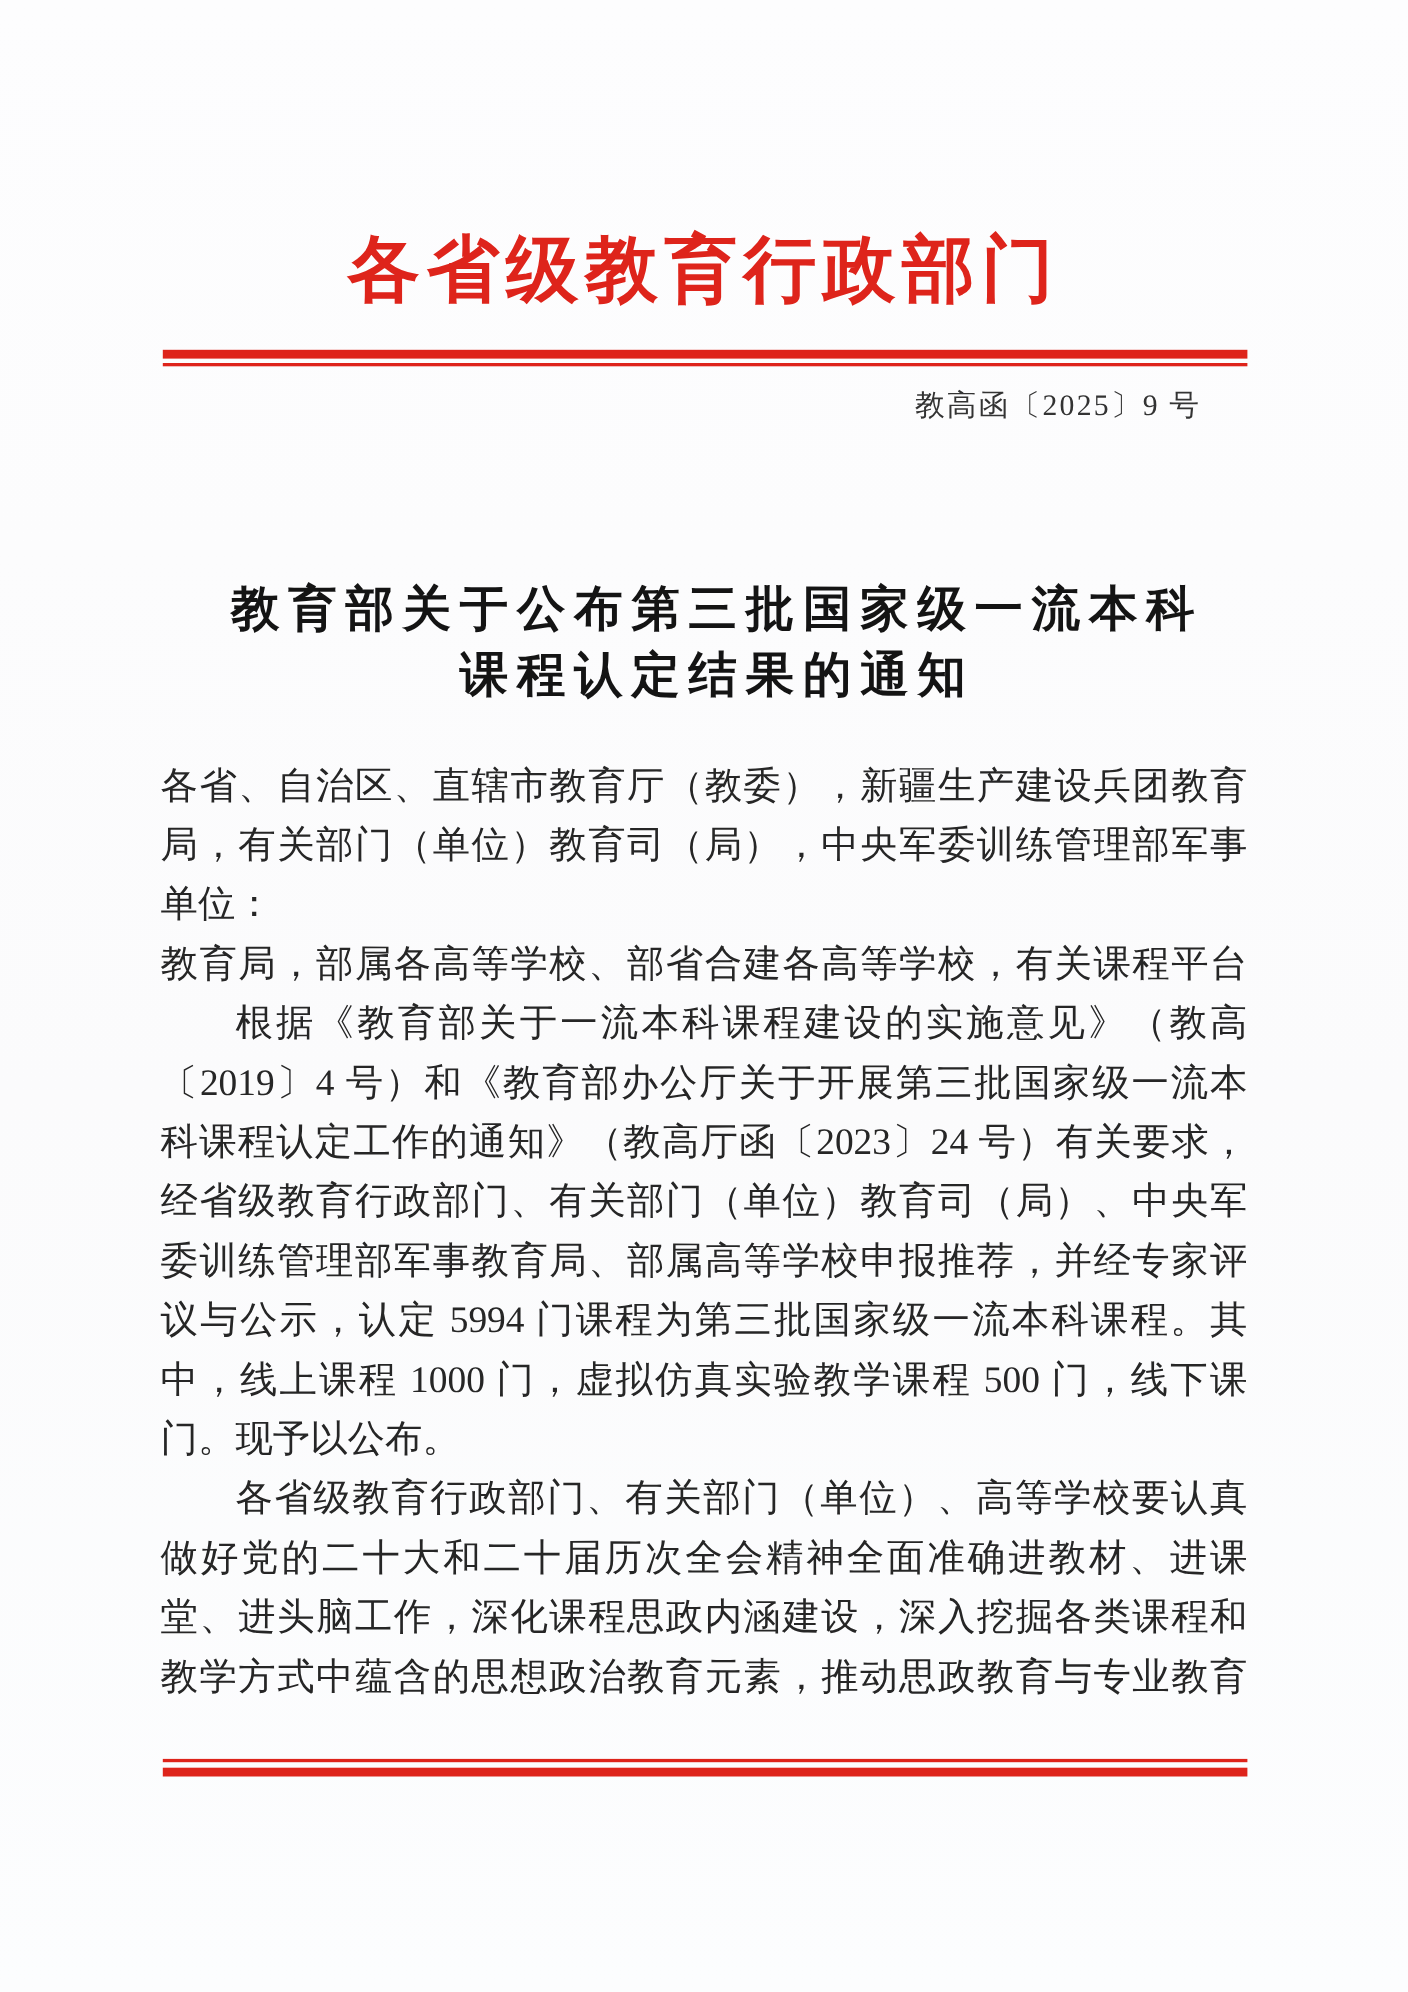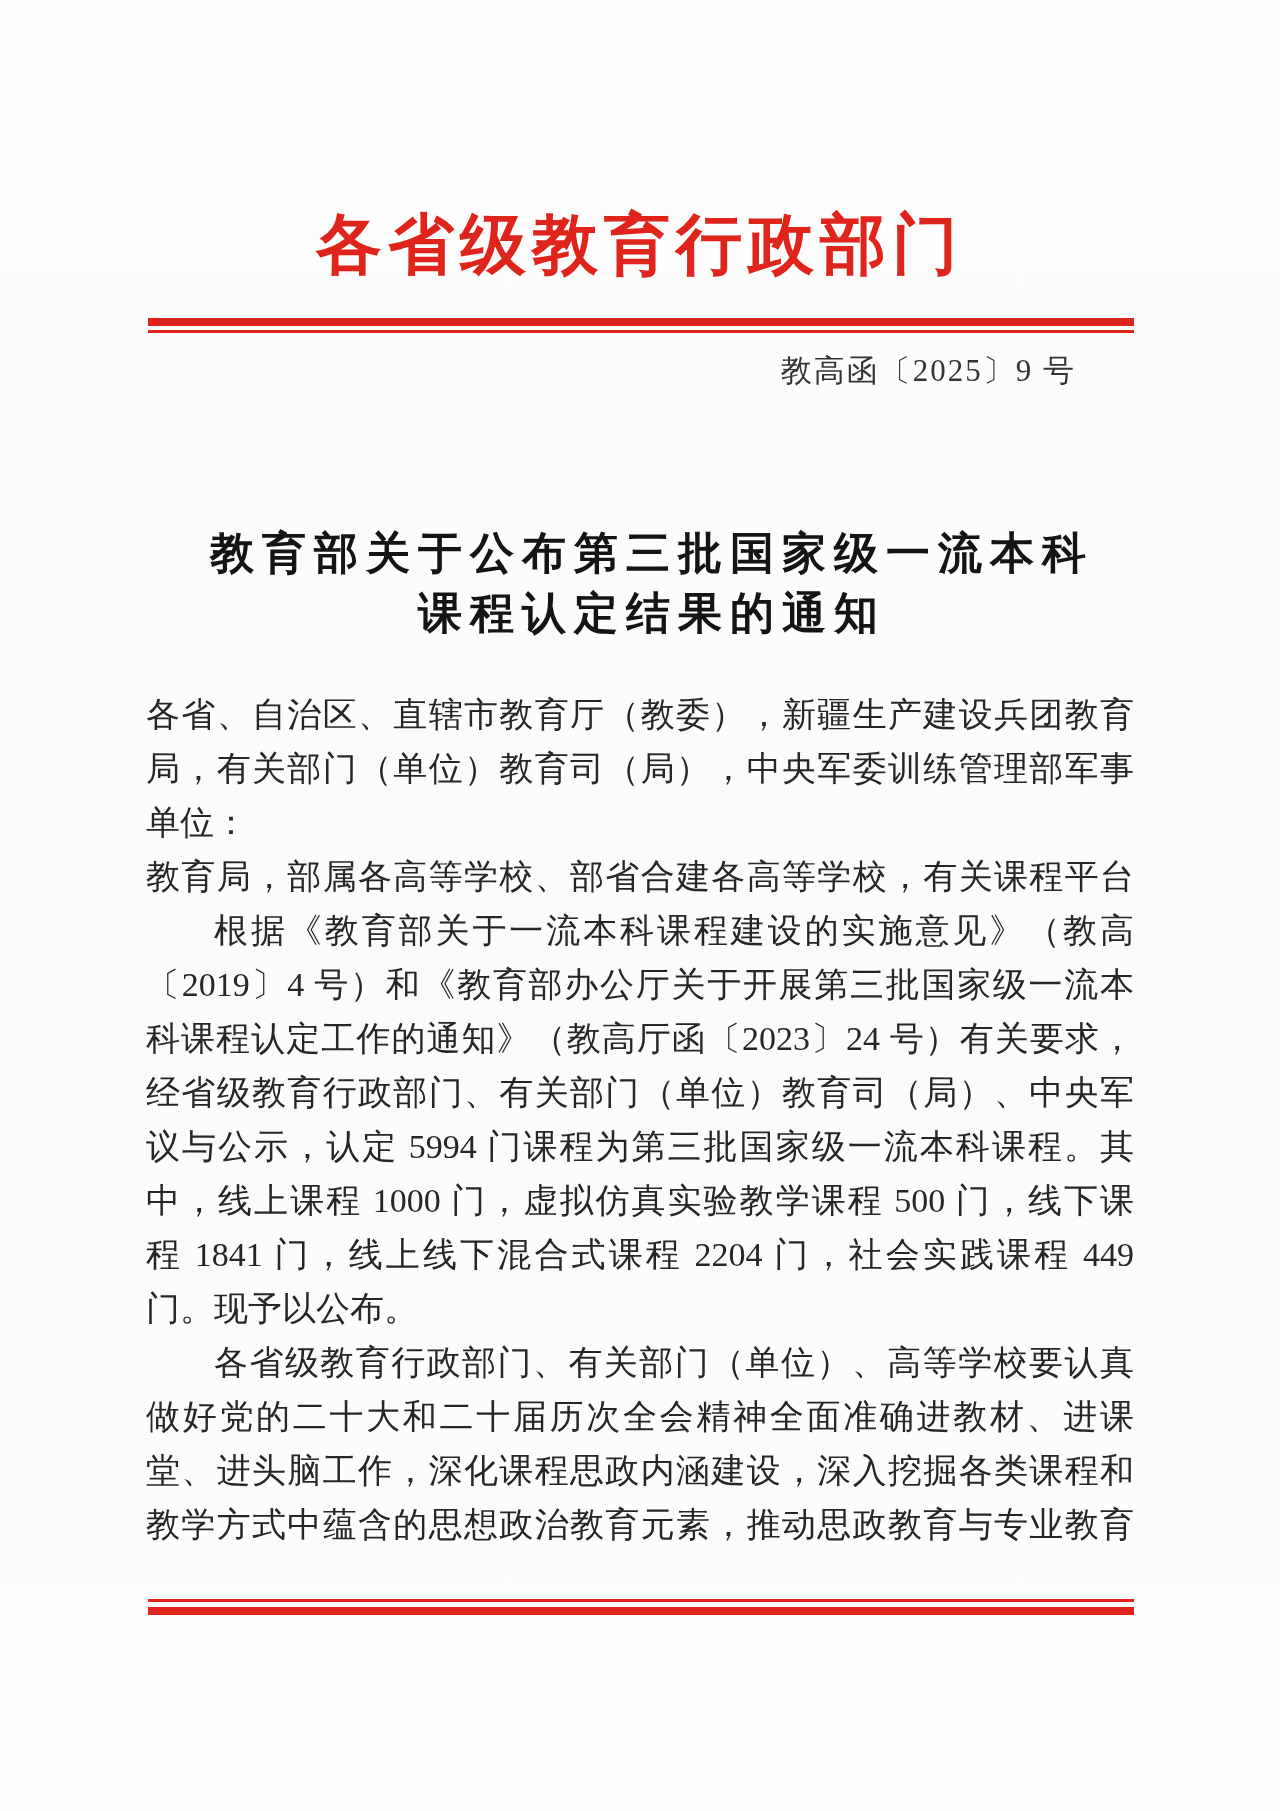--- a/index.html
+++ b/index.html
@@ -29,22 +29,22 @@
   .rule{position:absolute;left:148px;width:986px;}
   .rule .thick{height:8px;background:var(--accent,#de241b);}
   .rule .thin{height:3px;background:var(--accent,#de241b);}
   .rule-top{top:318px;}
   .rule-top .thin{margin-top:4px;}
   .rule-bottom{top:1599px;}
   .rule-bottom .thick{margin-top:5px;}
   
   .docnum{
     position:absolute;
-    top:350px; right:204px;
-    font-size:31px;
+    top:350px; right:188px;
+    font-size:27px;
     color:#333;
     letter-spacing:2px;
     white-space:nowrap;
     margin-left:40px;
   }
   
   .title{
     position:absolute;
     top:524px; left:0; right:0;
     margin:0;
@@ -102,23 +102,23 @@
 
   <main class="body-text">
       <div class="line just">各省、自治区、直辖市教育厅（教委），新疆生产建设兵团教育</div>
       <div class="line just">局，有关部门（单位）教育司（局），中央军委训练管理部军事</div>
       <div class="line">单位：</div>
       <div class="line just">教育局，部属各高等学校、部省合建各高等学校，有关课程平台</div>
       <div class="line indent just">根据《教育部关于一流本科课程建设的实施意见》（教高</div>
       <div class="line just">〔2019〕4 号）和《教育部办公厅关于开展第三批国家级一流本</div>
       <div class="line just">科课程认定工作的通知》（教高厅函〔2023〕24 号）有关要求，</div>
       <div class="line just">经省级教育行政部门、有关部门（单位）教育司（局）、中央军</div>
+      <div class="line just">委训练管理部军事教育局、部属高等学校申报推荐，并经专家评</div>
       <div class="line just">议与公示，认定 5994 门课程为第三批国家级一流本科课程。其</div>
       <div class="line just">中，线上课程 1000 门，虚拟仿真实验教学课程 500 门，线下课</div>
-      <div class="line just">程 1841 门，线上线下混合式课程 2204 门，社会实践课程 449</div>
       <div class="line">门。现予以公布。</div>
       <div class="line indent just">各省级教育行政部门、有关部门（单位）、高等学校要认真</div>
       <div class="line just">做好党的二十大和二十届历次全会精神全面准确进教材、进课</div>
       <div class="line just">堂、进头脑工作，深化课程思政内涵建设，深入挖掘各类课程和</div>
       <div class="line just">教学方式中蕴含的思想政治教育元素，推动思政教育与专业教育</div>
     </main>
 
   <div class="rule rule-bottom">
     <div class="thin"></div>
     <div class="thick"></div>

